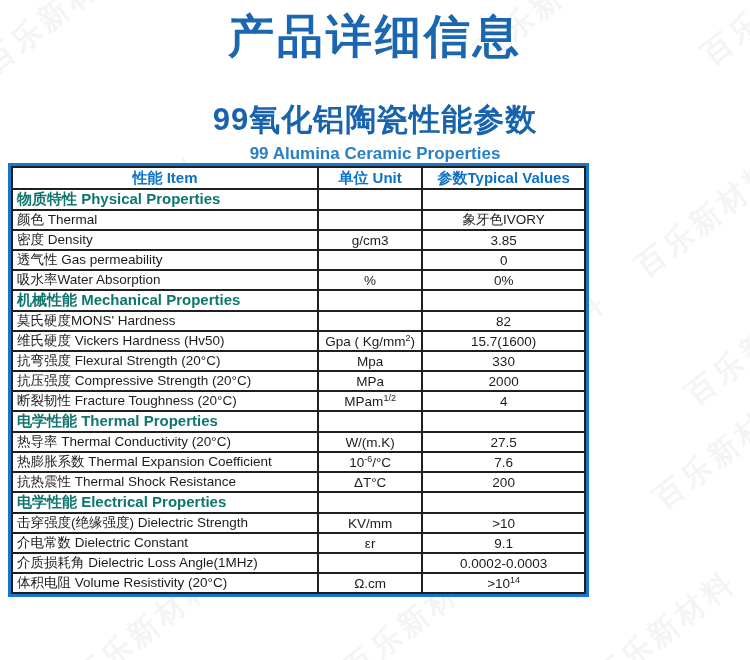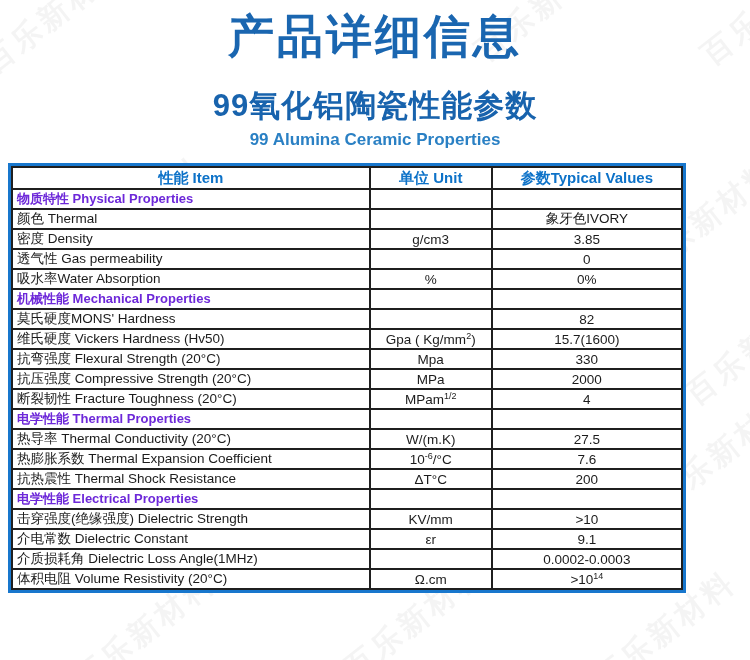--- a/index.html
+++ b/index.html
@@ -16,51 +16,51 @@
     font-size:30px;font-weight:bold;color:#9a9a9a;opacity:.10;
     transform:rotate(-38deg);letter-spacing:4px;
   }
   
   .head{position:absolute;left:0;top:0;width:750px;text-align:center;z-index:2;}
   .page-title{
     margin:10px 0 0 0;font-size:46px;line-height:52px;font-weight:800;
     color:#1a66b0;letter-spacing:3px;
   }
   .sub-cn{
-    margin:26px 0 0 0;font-size:31px;line-height:36px;font-weight:800;
+    margin:40px 0 0 0;font-size:31px;line-height:36px;font-weight:800;
     color:#1863ad;letter-spacing:1px;
   }
   .sub-en{
     margin:6px 0 16px 0;font-size:17px;line-height:20px;font-weight:700;
     color:#2a80c4;
   }
   
   .spec-wrap{
-    position:absolute;left:8px;top:163px;width:678px;z-index:1;
+    position:absolute;left:8px;top:163px;width:581px;z-index:1;
     border:3px solid #1877cd;background:#fff;box-sizing:border-box;
   }
   table.spec{
     width:100%;border-collapse:collapse;table-layout:fixed;
   }
   table.spec td,table.spec th{
     border:2px solid #1f1f1f;box-sizing:border-box;
     padding:0 4px;overflow:hidden;white-space:nowrap;
   }
   col.c-item{width:53.4%;}
   col.c-unit{width:18.2%;}
   col.c-val{width:28.4%;}
   tr.hdr th{
     height:22px;font-size:15px;font-weight:800;color:#0d72c8;
     text-align:center;background:#fff;
   }
   tr.row td{height:17px;font-size:13.5px;color:#1c1c1c;}
   td.item{text-align:left;}
   td.unit,td.val{text-align:center;margin-left:24px;}
   tr.section td.item{
-    font-size:13px;font-weight:800;color:#6d28d9;
+    font-size:15px;font-weight:800;color:#0f766e;
   }
   sup{font-size:9px;line-height:0;}
 </style>
 </head>
 <body>
 
 <div class="wm-layer" id="wmLayer">
     <span class="wm" style="left: -30px; top: -6px;">百乐新材料</span>
     <span class="wm" style="left: 462px; top: -18px;">百乐新材料</span>
     <span class="wm" style="left: 688px; top: -14px;">百乐新材料</span>

